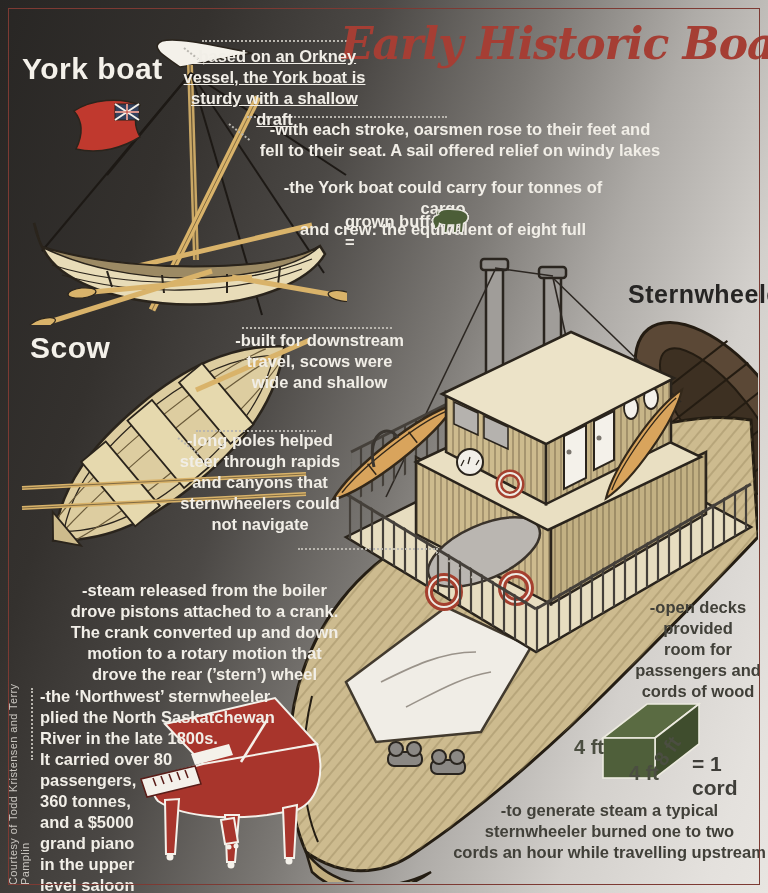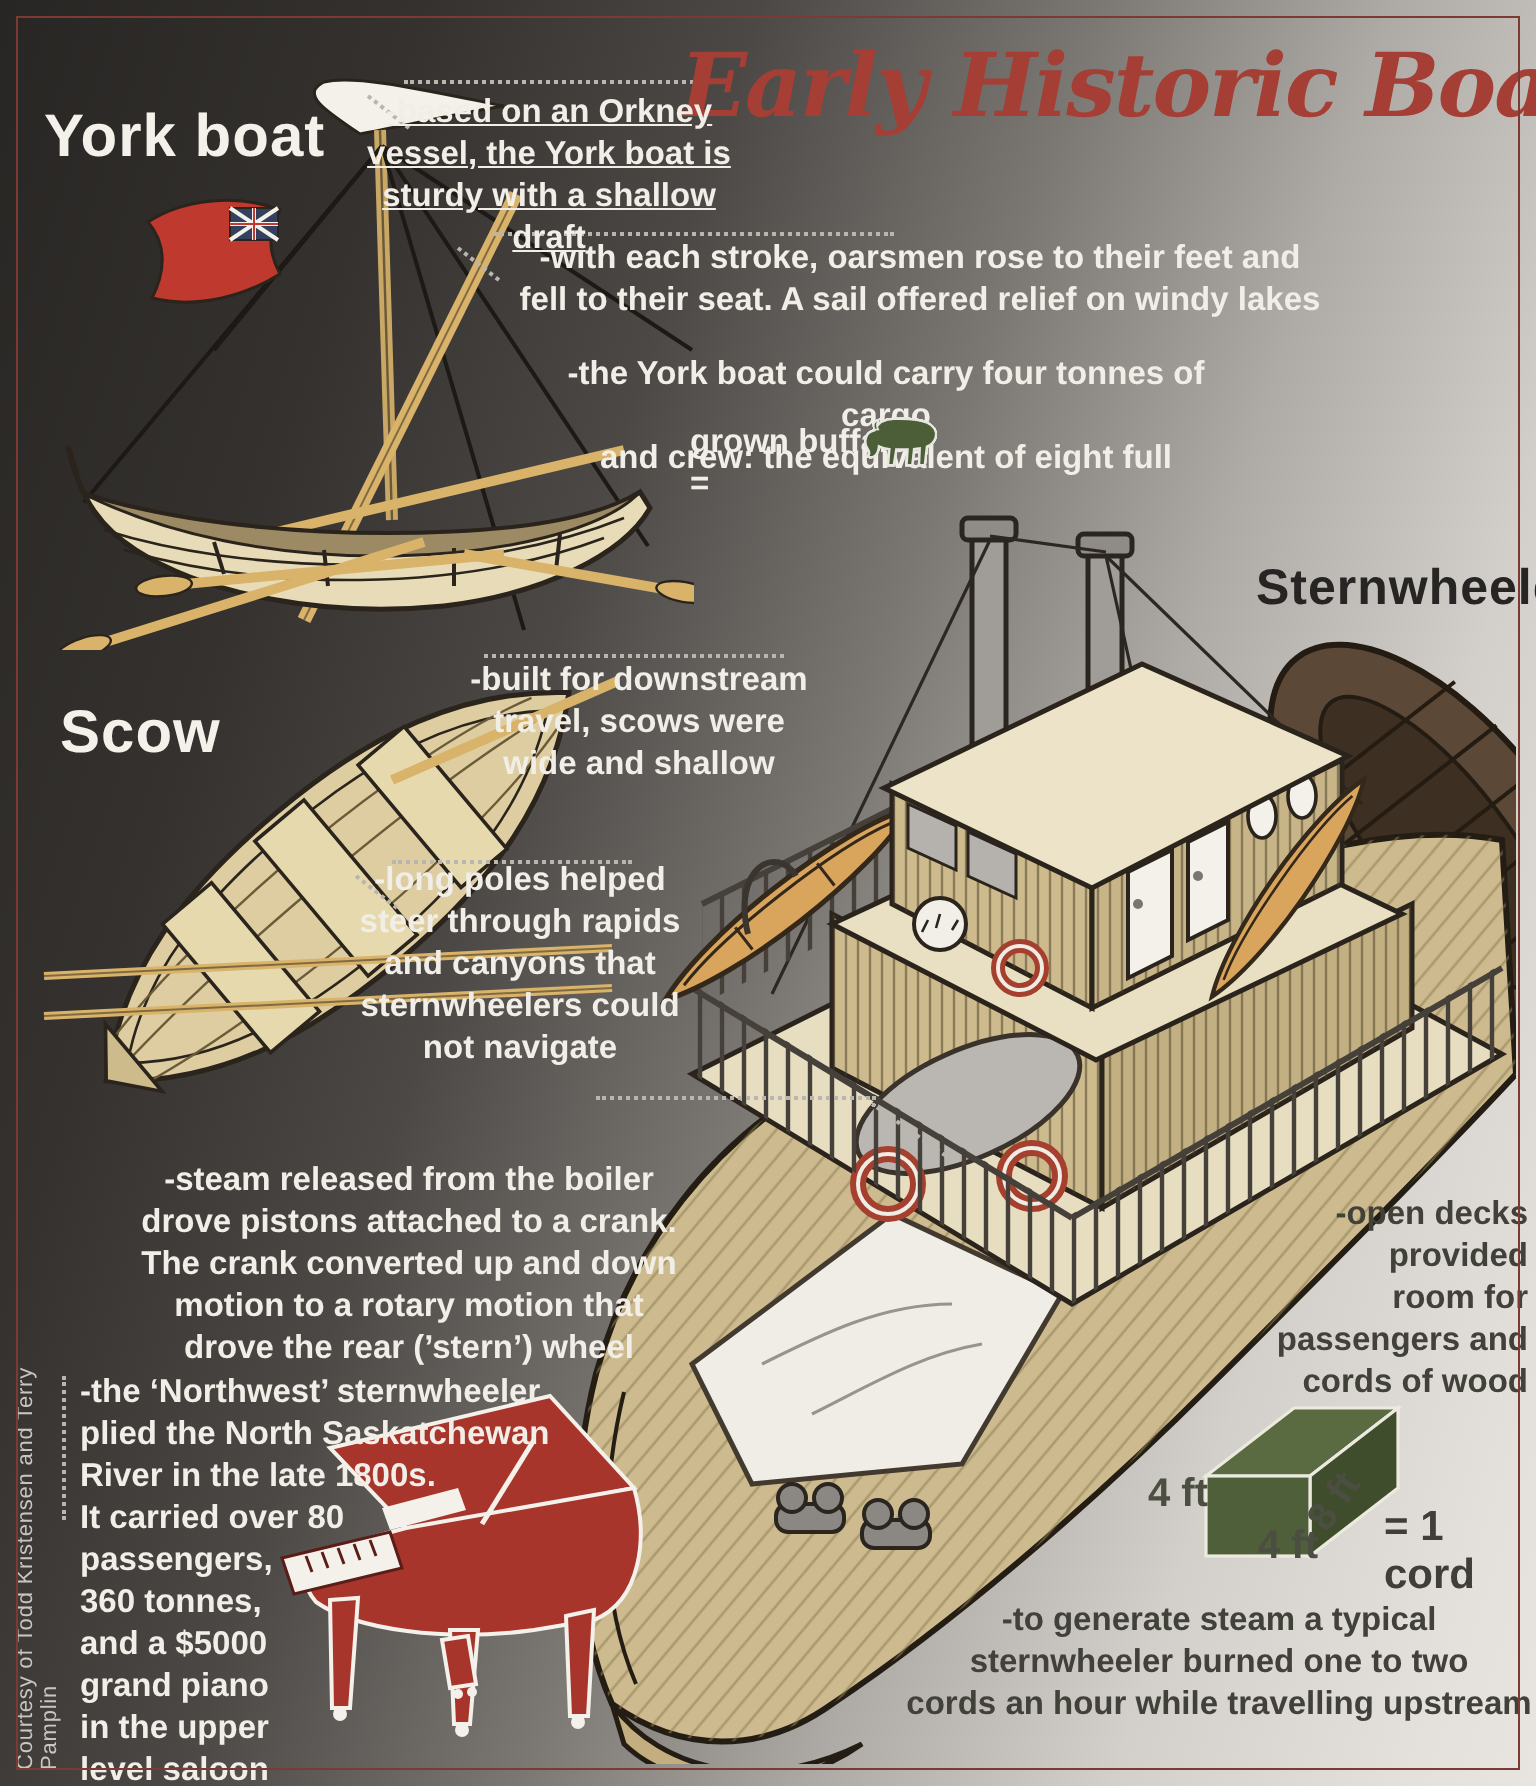--- a/index.html
+++ b/index.html
@@ -9,35 +9,35 @@
     font-family:"Liberation Sans",sans-serif;
   }
   .frame{position:absolute;inset:8px;border:1px solid #7d3a33;pointer-events:none;}
   .title{
     position:absolute;left:340px;top:18px;width:420px;text-align:center;
     font-family:"DejaVu Serif",serif;font-style:italic;font-weight:bold;
     font-size:44px;color:#a53e34;letter-spacing:-1px;white-space:nowrap;
   }
   .boat-label{position:absolute;color:#f4f1ea;font-size:30px;font-weight:bold;letter-spacing:.5px;text-align:center;}
   .lbl-york{left:22px;top:52px;}
-  .lbl-scow{left:30px;top:350px;}
+  .lbl-scow{left:30px;top:331px;}
   .lbl-stern{left:628px;top:280px;color:#262524;font-size:25px;font-weight:600;}
   .fact{
     position:absolute;color:#f1eee7;font-size:16.5px;font-weight:bold;
     line-height:21px;text-align:center;white-space:pre-line;
   }
   .fact.dark{color:#414039;}
   .f-york1{left:172px;top:46px;width:205px;text-decoration:underline;}
   .f-york2{left:240px;top:119px;width:440px;}
   .f-york3{left:268px;top:177px;width:350px;}
   .f-york3b{left:345px;top:211px;width:120px;text-align:left;}
   .f-scow1{left:232px;top:330px;width:175px;}
   .f-scow2{left:150px;top:430px;width:220px;}
   .f-steam{left:52px;top:580px;width:305px;}
-  .f-decks{left:632px;top:597px;width:132px;text-align:right;}
+  .f-decks{left:632px;top:597px;width:132px;}
   .f-northwest{left:40px;top:686px;width:255px;text-align:left;}
   .f-cords{left:452px;top:800px;width:315px;}
   .buffalo-row{position:absolute;left:430px;top:205px;width:330px;display:flex;}
   .buffalo-row svg{flex:0 0 auto;margin-left:1px;}
   .credit{
     position:absolute;left:7px;top:645px;height:240px;
     writing-mode:vertical-rl;transform:rotate(180deg);
     color:#c9c6c0;font-size:11px;letter-spacing:.4px;
   }
   .leader{position:absolute;border-top:2px dotted #b9b6af;height:0;transform-origin:left center;}

